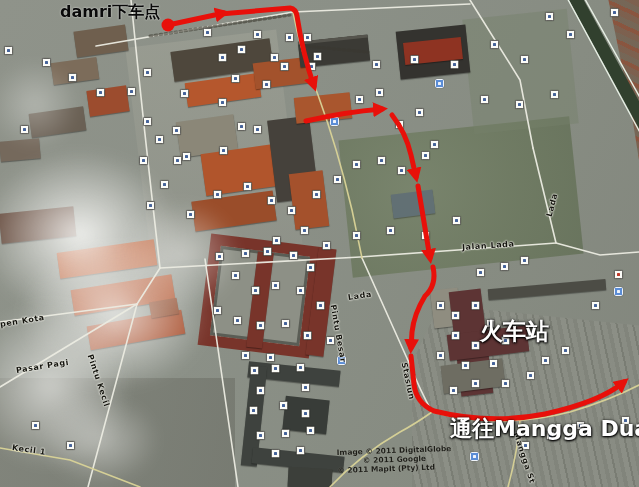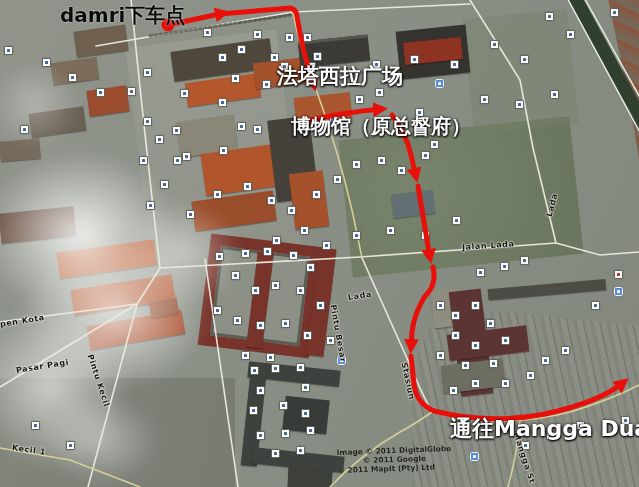--- a/index.html
+++ b/index.html
@@ -37,21 +37,21 @@
   .pm.blue i{background:#eef3fb;}
   .pm.red i{background:#c03a2a;}
   
   .rlbl{position:absolute;font-size:8px;font-weight:bold;color:#15150f;letter-spacing:.6px;
         white-space:nowrap;transform-origin:left center;z-index:6;
         text-shadow:0 0 2px #efefe6,0 0 2px #efefe6,0 0 1px #fff;}
   
   .lbl{position:absolute;font-weight:bold;color:#fff;white-space:nowrap;z-index:8;
        text-shadow:1px 1px 2px rgba(0,0,0,.95),0 0 3px rgba(0,0,0,.75),-1px 1px 2px rgba(0,0,0,.6);}
   .lbl.black{color:#0a0a0a;text-shadow:0 0 2px rgba(255,255,255,.65),0 0 1px rgba(255,255,255,.5);}
-  .lbl-damri{left:60px;top:2px;font-size:20px;}
+  .lbl-damri{left:60px;top:2px;font-size:16px;}
   .lbl-post{left:307px;top:10px;font-size:23px;}
   .lbl-square{left:277px;top:62px;font-size:21px;}
   .lbl-museum{left:291px;top:113px;font-size:20px;}
   .lbl-station{left:480px;top:316px;font-size:23px;}
   .lbl-mangga{left:450px;top:414px;font-size:22px;}
   
   .attr{position:absolute;left:337px;top:446px;z-index:7;font-size:7.5px;line-height:9px;
         color:#1d1d18;font-weight:bold;transform:rotate(-2deg);
         text-shadow:0 0 1px rgba(240,240,230,.4);}
   .attr div:nth-child(2){padding-left:26px;}
@@ -563,22 +563,21 @@
       <div class="rlbl" style="left: 333px; top: 300px; transform: rotate(80deg);">Pintu Besar</div>
       <div class="rlbl" style="left: 16px; top: 366px; transform: rotate(-9deg);">Pasar Pagi</div>
       <div class="rlbl" style="left: 0px; top: 320px; transform: rotate(-9deg);">pen Kota</div>
       <div class="rlbl" style="left: 90px; top: 350px; transform: rotate(72deg);">Pintu Kecil</div>
       <div class="rlbl" style="left: 12px; top: 443px; transform: rotate(8deg);">Kecil 1</div>
       <div class="rlbl" style="left: 404px; top: 358px; transform: rotate(78deg);">Stasiun</div>
       <div class="rlbl" style="left: 516px; top: 428px; transform: rotate(72deg);">Mangga St</div>
     </div>
 
   <div class="lbl black lbl-damri">damri下车点</div>
-  <div class="lbl lbl-square">法塔西拉广场</div>
-  <div class="lbl lbl-museum">博物馆（原总督府）</div>
+  <div class="lbl lbl-station">火车站</div>
   <div class="lbl lbl-mangga">通往Mangga Dua</div>
 
   <div class="attr">
     <div>Image © 2011 DigitalGlobe</div>
     <div>© 2011 Google</div>
     <div>© 2011 MapIt (Pty) Ltd</div>
   </div>
 
 </div>
 

